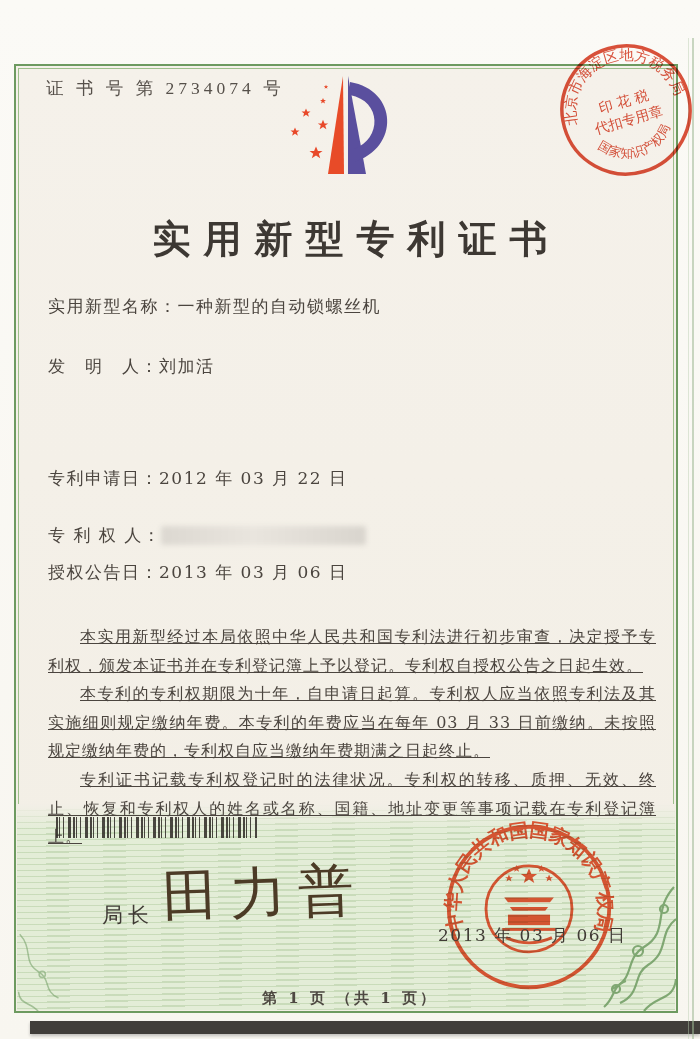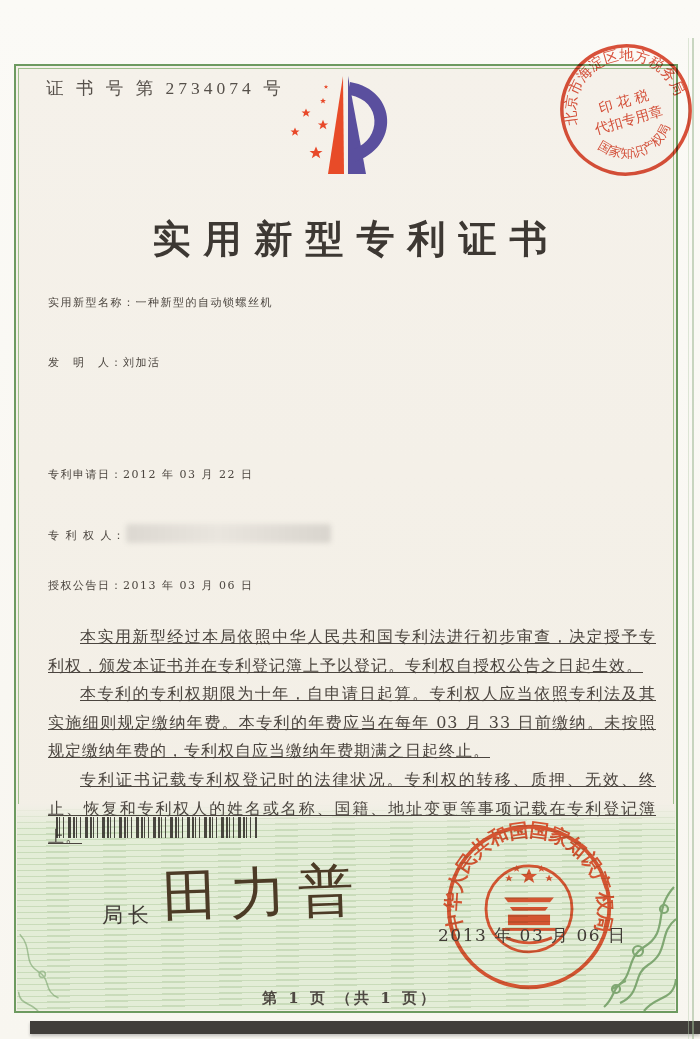--- a/index.html
+++ b/index.html
@@ -15,21 +15,21 @@
   .frame-inner{position:absolute;inset:2px;border:1px solid #9ebf8c;}
   
   .band{position:absolute;left:17px;right:25px;top:804px;bottom:29px;
         background:
           linear-gradient(180deg,#f3efe7 0%,rgba(243,239,231,0) 26px),
           repeating-linear-gradient(179deg, rgba(140,178,118,.30) 0 1.4px, rgba(0,0,0,0) 1.4px 6px),
           #e3edd7;}
   .cert-no{left:46px;top:76px;font-size:17.5px;letter-spacing:4px;color:#56504a;font-family:Liberation Serif, serif;}
   .title{left:0;right:0;top:178px;text-align:center;font-size:38px;font-weight:bold;
          letter-spacing:13px;text-indent:13px;color:#3d3833;margin-top:36px;}
-  .field{left:48px;font-size:11px;color:#4b453f;letter-spacing:1.5px;white-space:nowrap;}
+  .field{left:48px;font-size:17px;color:#4b453f;letter-spacing:1.5px;white-space:nowrap;}
   .redacted{display:inline-block;width:205px;height:19px;vertical-align:-4px;border-radius:3px;
             background:linear-gradient(90deg,#dcd8d1,#e9e5de 45%,#d9d5ce);filter:blur(2.5px);}
   .paras{left:48px;right:44px;top:623px;font-size:16px;line-height:28.6px;
          color:#4b453f;text-align:justify;letter-spacing:1px;}
   .paras p{margin:0;text-indent:2em;text-decoration:underline;}
   .barcode{left:56px;top:817px;width:201px;height:21px;opacity:.88;
     background:
       repeating-linear-gradient(90deg,#332f2a 0 2px,transparent 2px 3px,#332f2a 3px 4px,
         transparent 4px 7px,#332f2a 7px 8px,transparent 8px 12px,#332f2a 12px 15px,transparent 15px 17px);}
   .sig-label{left:102px;top:901px;font-size:21px;letter-spacing:5px;color:#3f3a34;}
@@ -102,21 +102,21 @@
   </div>
   <div class="field abs" style="top:355px">
     <span>发　明　人：</span><span>刘加活</span>
   </div>
   <div class="field abs" style="top:467px">
     <span>专利申请日：</span><span>2012 年 03 月 22 日</span>
   </div>
   <div class="field abs" style="top:524px">
     <span>专 利 权 人：</span><span class="redacted"></span>
   </div>
-  <div class="field abs" style="top:578px">
+  <div class="field abs" style="top:561px">
     <span>授权公告日：</span><span>2013 年 03 月 06 日</span>
   </div>
 
   <div class="paras abs">
     <p>本实用新型经过本局依照中华人民共和国专利法进行初步审查，决定授予专利权，颁发本证书并在专利登记簿上予以登记。专利权自授权公告之日起生效。</p>
     <p>本专利的专利权期限为十年，自申请日起算。专利权人应当依照专利法及其实施细则规定缴纳年费。本专利的年费应当在每年 03 月 33 日前缴纳。未按照规定缴纳年费的，专利权自应当缴纳年费期满之日起终止。</p>
     <p>专利证书记载专利权登记时的法律状况。专利权的转移、质押、无效、终止、恢复和专利权人的姓名或名称、国籍、地址变更等事项记载在专利登记簿上。</p>
   </div>
 
   <div class="barcode abs"></div>

